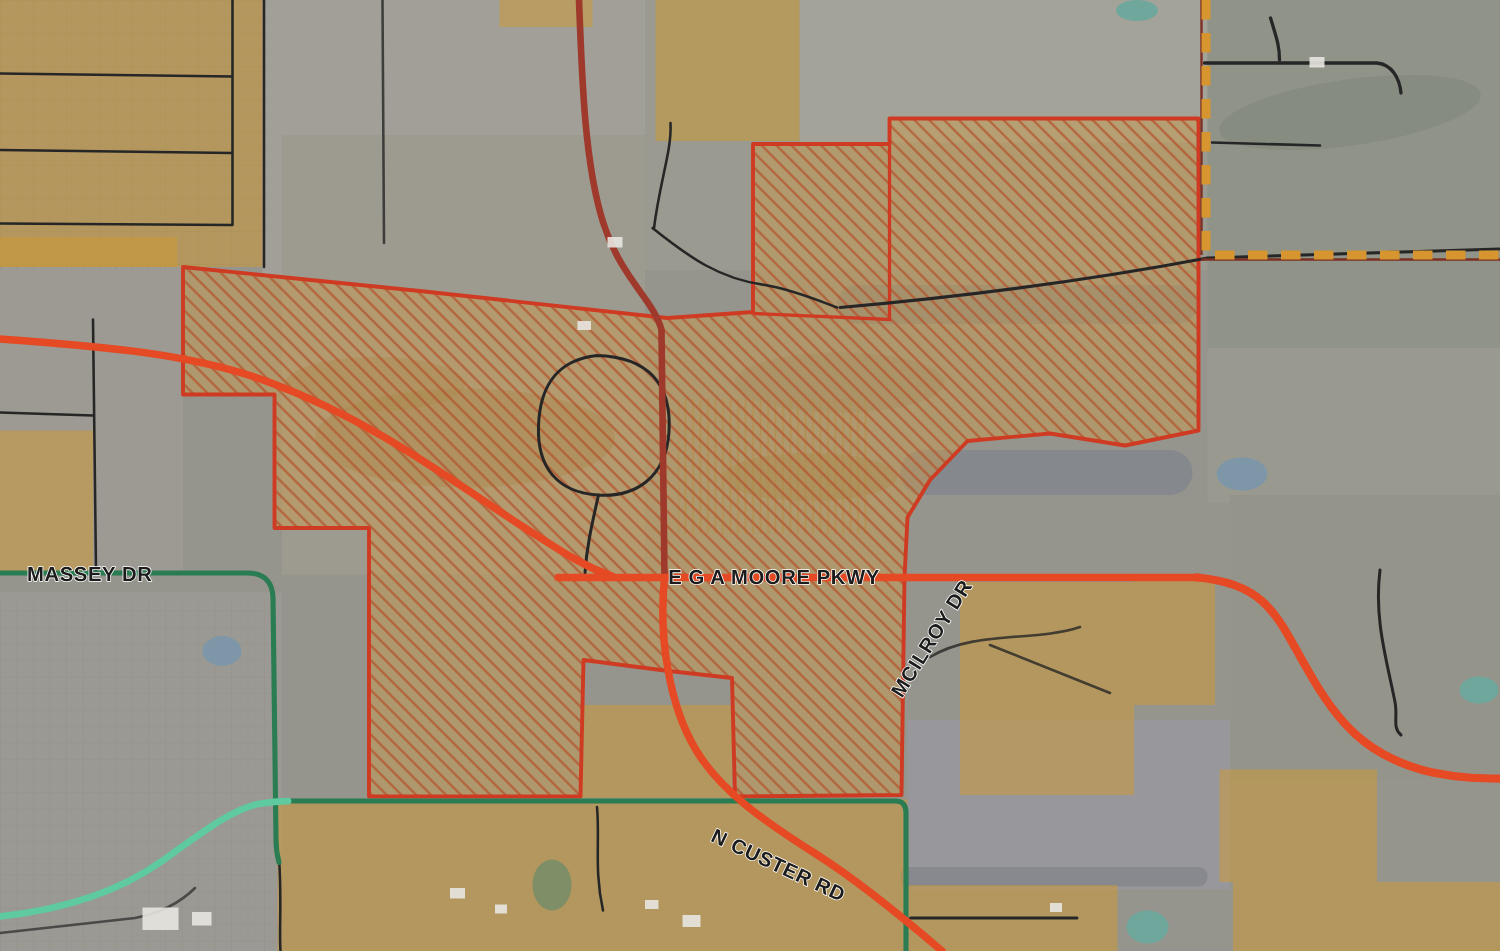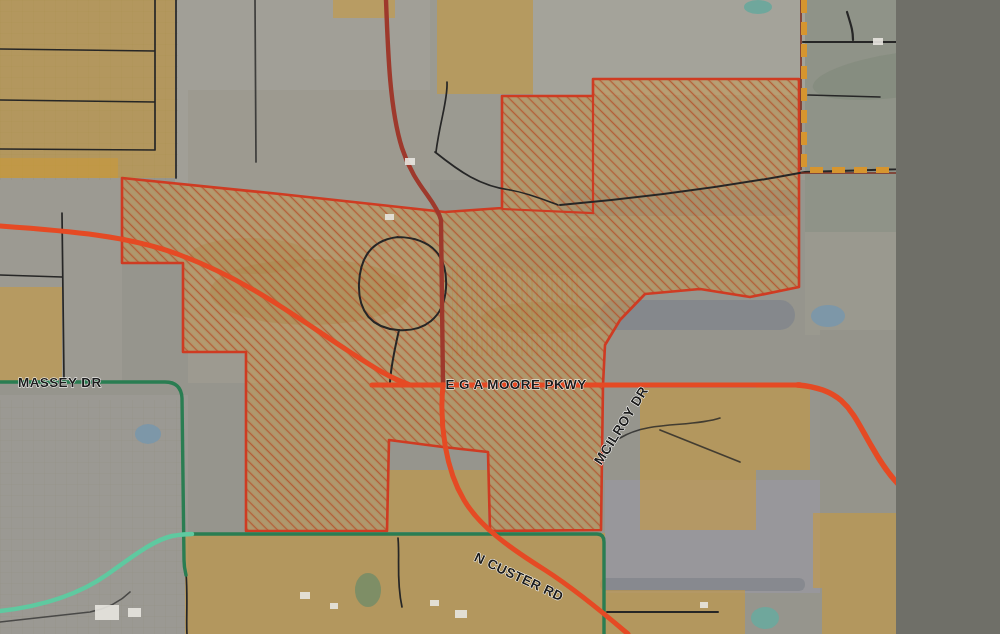--- a/index.html
+++ b/index.html
@@ -1,18 +1,18 @@
 <!DOCTYPE html>
 <html><head>
 <meta charset="utf-8">
 <style>
   html,body{margin:0;padding:0;background:#6f6f68;}
   .map-viewport{
     position:relative;
-    width:896px;height:634px;
+    width:1000px;height:634px;
     overflow:hidden;
     font-family:"Liberation Sans", sans-serif;
     cursor:grab;
   }
   .map-viewport svg{display:block;}
   svg text.road-label{
     font-family:"Liberation Sans", sans-serif;
     font-weight:bold;
     font-size:13.5px;
     letter-spacing:0.4px;

